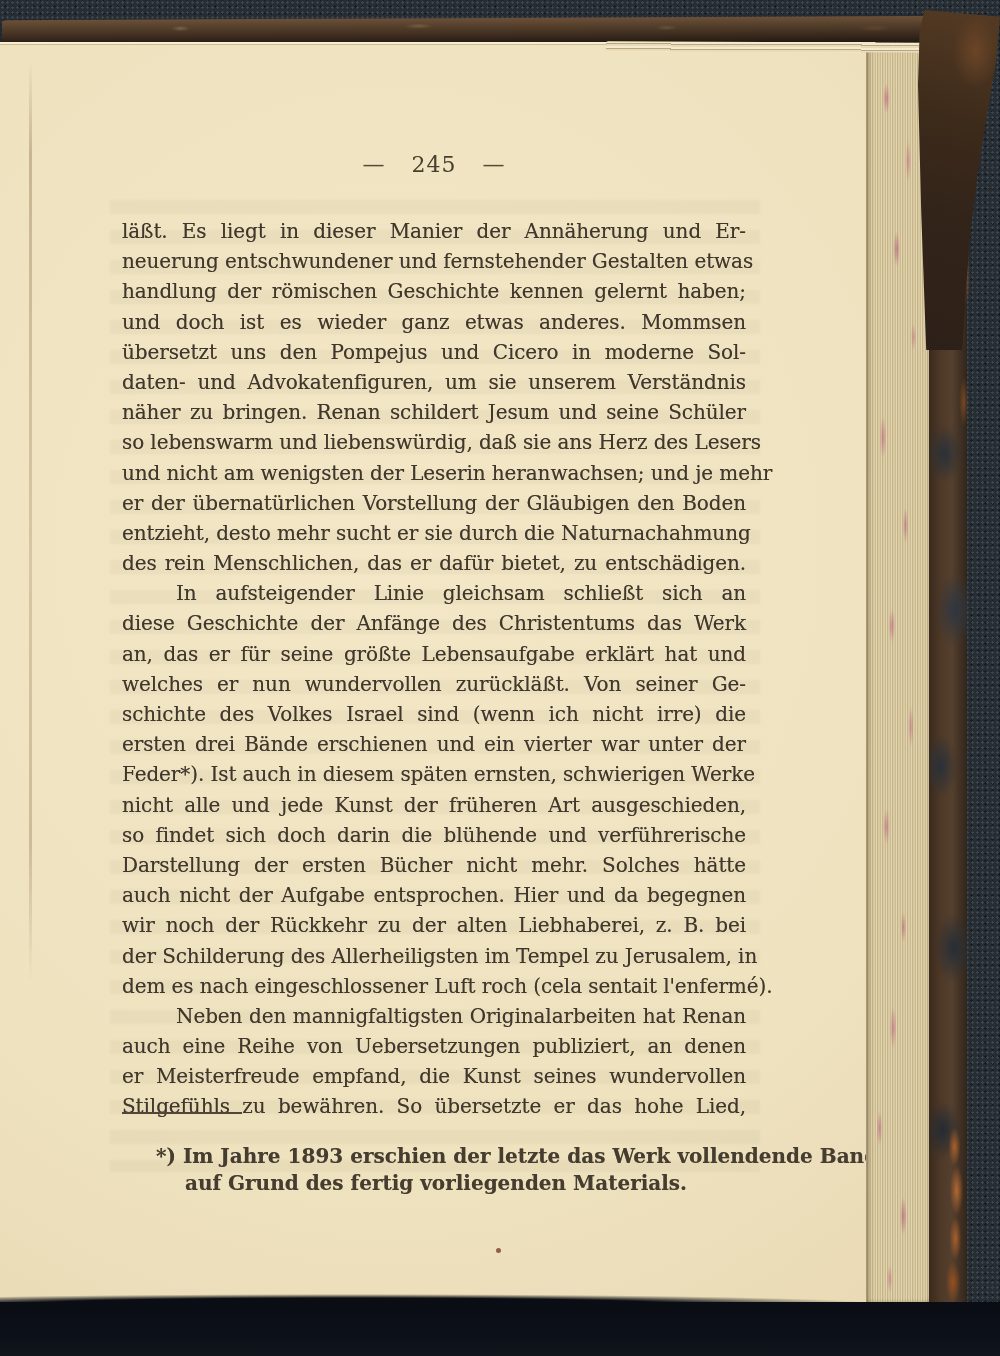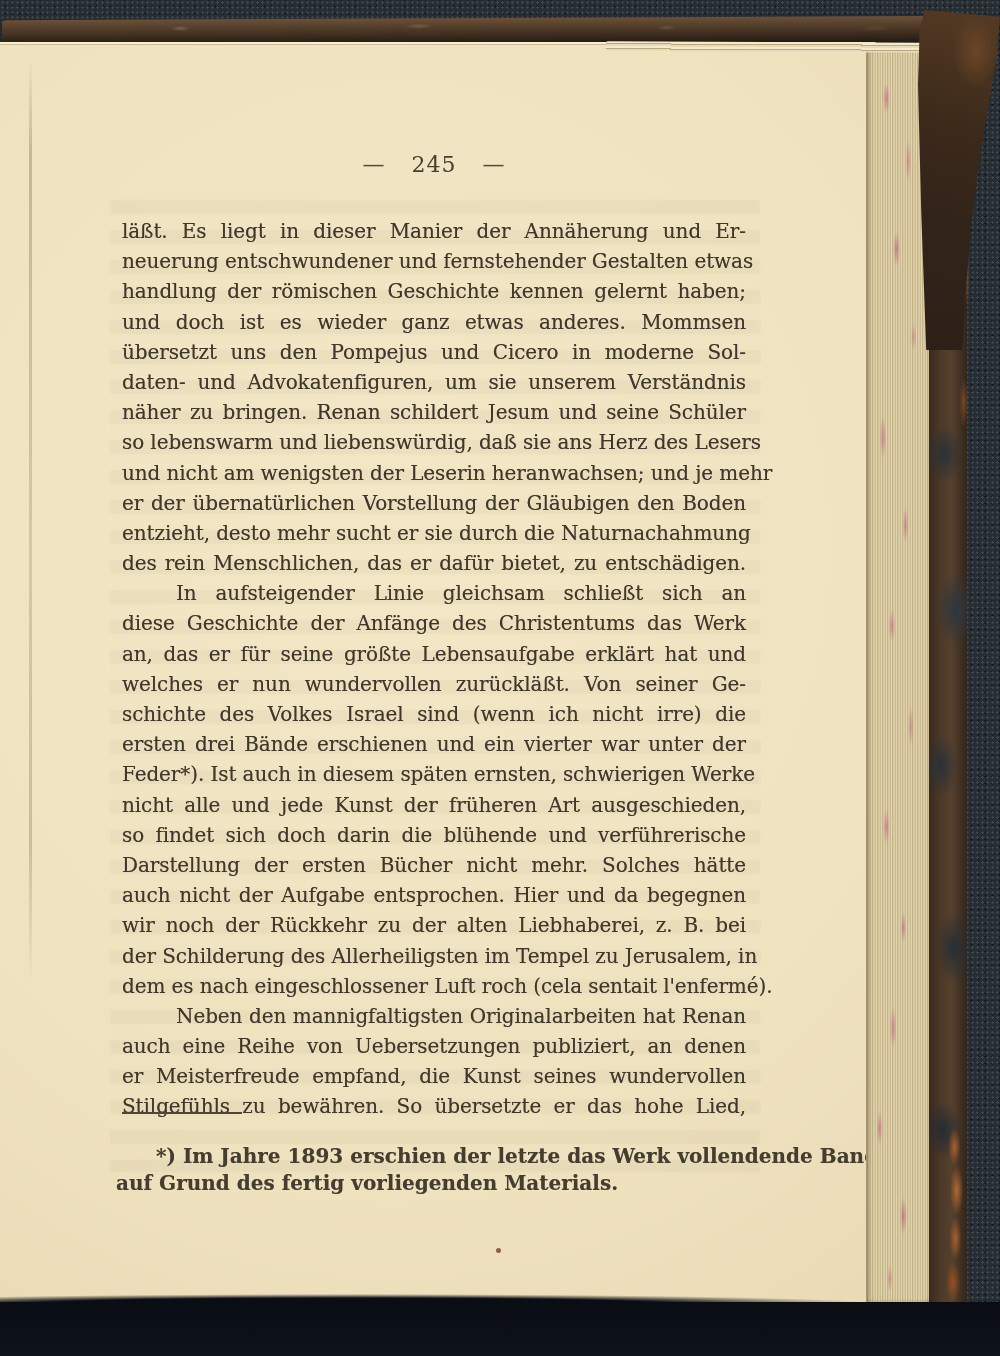--- a/index.html
+++ b/index.html
@@ -161,21 +161,21 @@
     position:absolute;left:122px;top:1070px;width:120px;height:2px;
     background:#51463a;
   }
   .footnote{
     position:absolute;left:116px;top:1053px;width:640px;
     color:#463d31;font-size:20px;font-weight:bold;line-height:27px;
     text-shadow:0 0 .5px rgba(70,61,49,.5);
     margin-top:48px;
   }
   .footnote .fn-line1{padding-left:40px;text-align:justify;text-align-last:justify;height:27px;white-space:nowrap;}
-  .footnote .fn-line2{text-align:left;}
+  .footnote .fn-line2{text-align:center;}
 
   
   .bottom-band{
     position:absolute;left:0;top:1302px;width:1000px;height:54px;
     background:linear-gradient(180deg,var(--shadow_band) 0%, #0c1018 60%, #10151c 100%);
   }
   .bottom-band:before{content:"";position:absolute;left:0;top:-8px;width:880px;height:10px;
     background:radial-gradient(60% 100% at 40% 100%, #0a0d13 60%, transparent 100%);}
 </style>
 </head>

